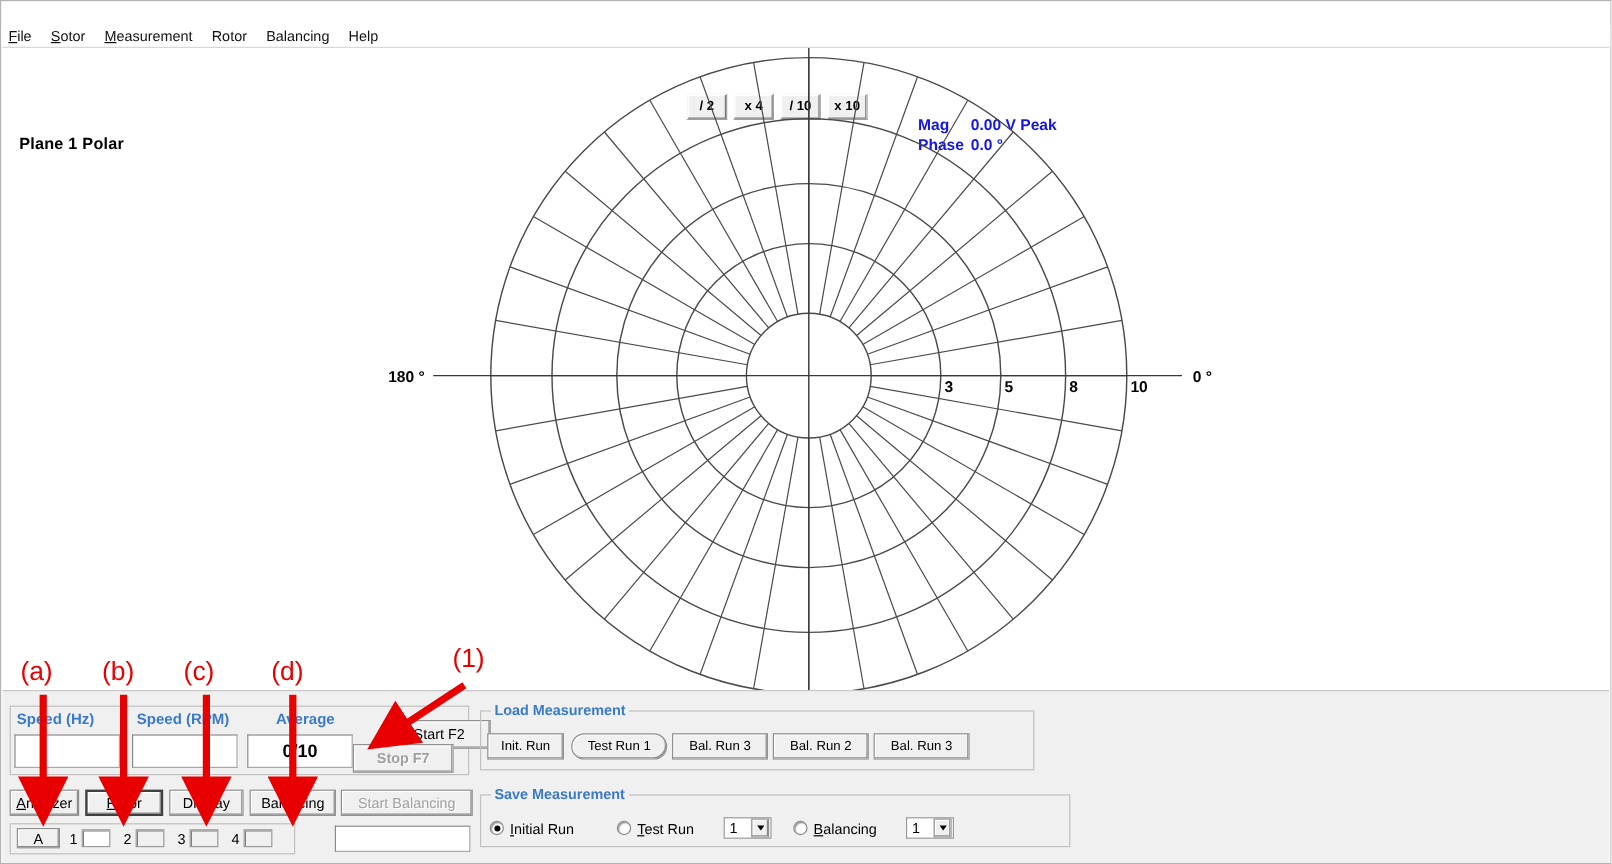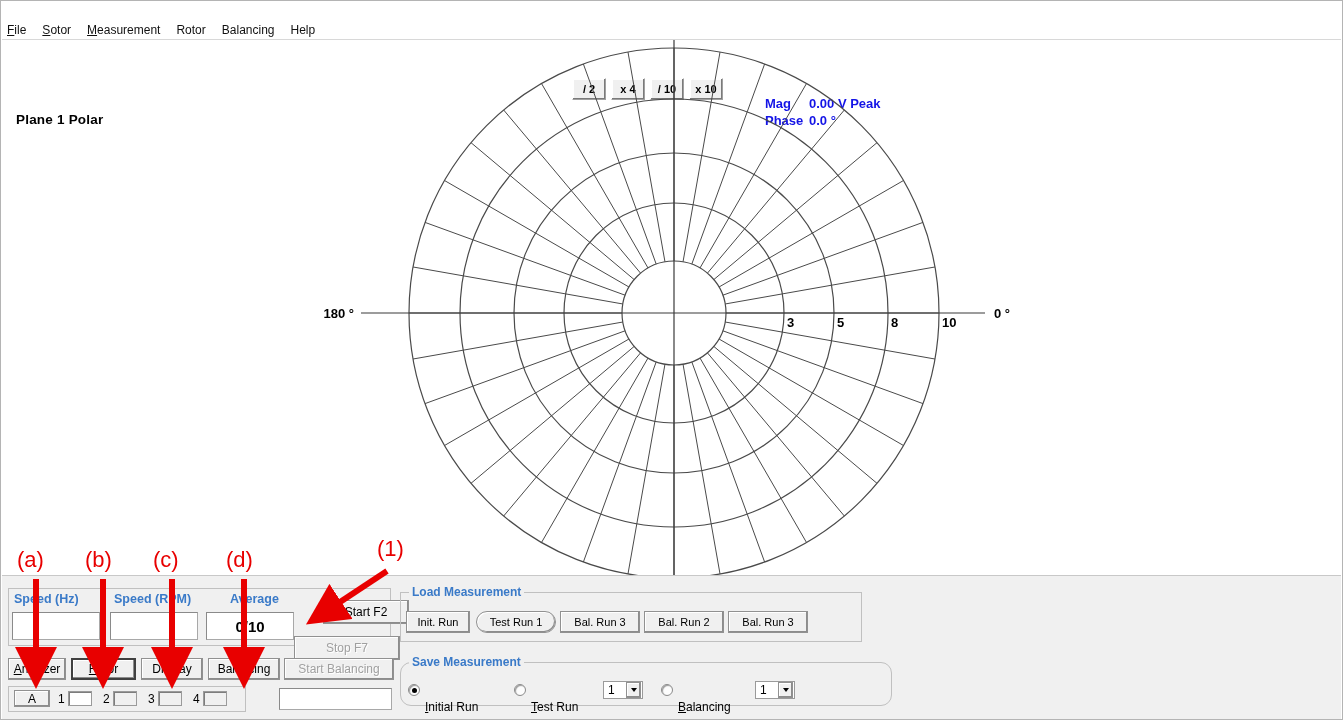--- a/index.html
+++ b/index.html
@@ -66,21 +66,21 @@
   .btn u{text-decoration:underline;}
 
   .chk{position:absolute;width:24px;height:15px;background:#f0f0f0;border:1px solid #9a9a9a;box-sizing:border-box;
        box-shadow:inset 1px 1px 0 #7d7d7d;}
   .chk.on{background:#ffffff;}
   .chknum{position:absolute;font-size:12px;color:#000;}
 
   .radio{position:absolute;width:12px;height:12px;border-radius:50%;border:1px solid #8a8a8a;background:#fdfdfd;box-sizing:border-box;
          box-shadow:inset 1px 1px 1px #9a9a9a;}
   .radio.on:after{content:"";position:absolute;left:2.5px;top:2.5px;width:5px;height:5px;border-radius:50%;background:#000;}
-  .radiolabel{position:absolute;font-size:12px;color:#000;white-space:nowrap;margin-top:16px;}
+  .radiolabel{position:absolute;font-size:12px;color:#000;white-space:nowrap;}
   .radiolabel u{text-decoration:underline;}
 
   .combo{position:absolute;height:18px;background:#ffffff;border:1px solid #9a9a9a;box-sizing:border-box;display:flex;align-items:center;}
   .combo .cval{padding-left:4px;font-size:12px;color:#000;flex:1;}
   .combo .carr{width:15px;height:16px;margin-right:1px;background:#f0f0f0;border:1px solid #919191;
         box-shadow:inset -1px -1px 0 #8c8c8c, inset 1px 1px 0 #ffffff;display:flex;align-items:center;justify-content:center;box-sizing:border-box;}
   .combo .carr i{display:block;width:0;height:0;border-left:3.5px solid transparent;border-right:3.5px solid transparent;border-top:4px solid #000;}
 
   
   .anno{position:absolute;color:#e80000;font-size:22px;font-family:"Liberation Sans",sans-serif;white-space:nowrap;}
@@ -185,21 +185,21 @@
     <div class="fieldlabel" style="left:12px;top:16px;">Speed (Hz)</div>
     <div class="tbox" style="left:10px;top:36px;width:88px;height:28px;"></div>
 
     <div class="fieldlabel" style="left:112px;top:16px;">Speed (RPM)</div>
     <div class="tbox" style="left:108px;top:36px;width:88px;height:28px;"></div>
 
     <div class="fieldlabel" style="left:228px;top:16px;">Average</div>
     <div class="tbox val" style="left:204px;top:36px;width:88px;height:28px;">0/10</div>
 
     <div class="btn" style="left:305px;top:598px;width:86px;height:24px;top:24px;margin-left:16px;">Start  F2</div>
-    <div class="btn disabled" style="left:292px;top:60px;width:106px;height:24px;">Stop  F7</div>
+    <div class="btn disabled" style="left:292px;top:44px;width:84px;height:24px;font-weight:bold;">Stop  F7</div>
 
     <div class="btn" style="left:6px;top:82px;width:58px;height:22px;">
         <span><u>A</u><span>nalyzer</span></span>
       </div>
     <div class="btn default" style="left:69px;top:82px;width:65px;height:22px;">
         <span><u>R</u><span>otor</span></span>
       </div>
     <div class="btn" style="left:139px;top:82px;width:62px;height:22px;">
         <span>Display</span>
       </div>
@@ -225,21 +225,21 @@
 
     <div class="grp" style="left:398px;top:16px;width:462px;height:50px;">
       <span class="grp-title">Load Measurement</span>
     </div>
     <div class="btn small" style="left:404px;top:35px;width:64px;height:22px;">Init. Run</div>
     <div class="btn small" style="left:474px;top:35px;width:80px;height:22px;border-radius:11px;">Test Run 1</div>
     <div class="btn small" style="left:558px;top:35px;width:80px;height:22px;">Bal. Run 3</div>
     <div class="btn small" style="left:642px;top:35px;width:80px;height:22px;">Bal. Run 2</div>
     <div class="btn small" style="left:726px;top:35px;width:80px;height:22px;">Bal. Run 3</div>
 
-    <div class="grp" style="left:398px;top:86px;width:492px;height:44px;border-radius:11px;">
+    <div class="grp" style="left:398px;top:86px;width:492px;height:44px;">
       <span class="grp-title">Save Measurement</span>
     </div>
     <div class="radio on" style="left:406px;top:108px;"></div>
     <div class="radiolabel" style="left:423px;top:108px;"><u>I</u><span>nitial Run</span></div>
 
     <div class="radio" style="left:512px;top:108px;"></div>
     <div class="radiolabel" style="left:529px;top:108px;"><u>T</u><span>est Run</span></div>
     <div class="combo" style="left:601px;top:105px;width:40px;">
       <span class="cval">1</span>
       <span class="carr">

